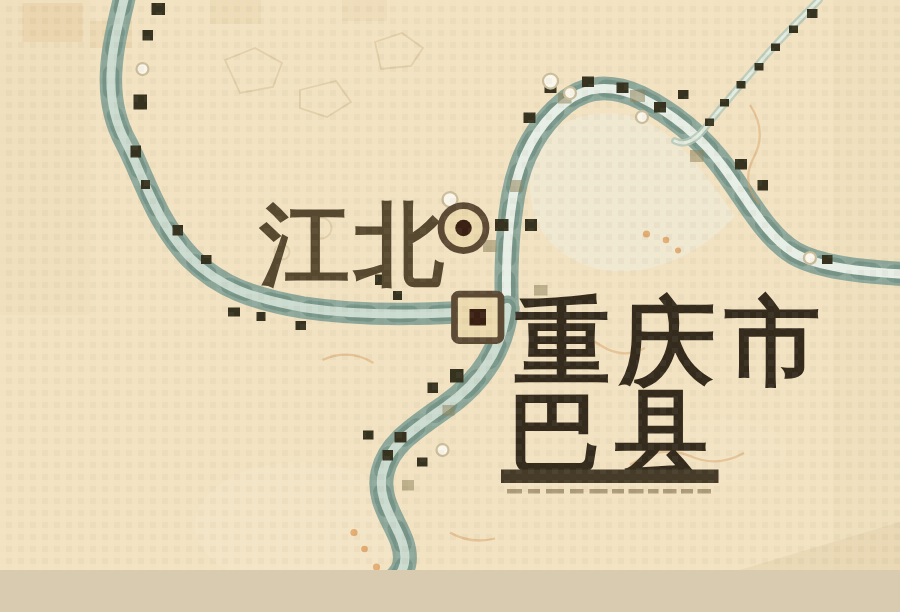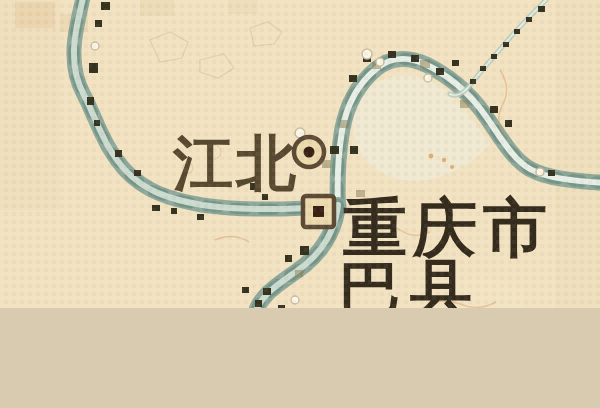--- a/index.html
+++ b/index.html
@@ -1,18 +1,18 @@
 <!DOCTYPE html>
 <html><head>
 <meta charset="utf-8">
 <style>
   html,body{margin:0;padding:0;background:#d8cbb0;}
   .map-frame{
     position:relative;
-    width:600px;height:308px;
+    width:600px;height:380px;
     overflow:hidden;
     font-family:"DejaVu Sans","Liberation Sans",sans-serif;
   }
   .map-frame svg{position:absolute;left:0;top:0;}
   text{font-family:"DejaVu Sans","Liberation Sans",sans-serif;}
   .lbl{font-weight:bold;}
 </style>
 </head>
 <body>
 

